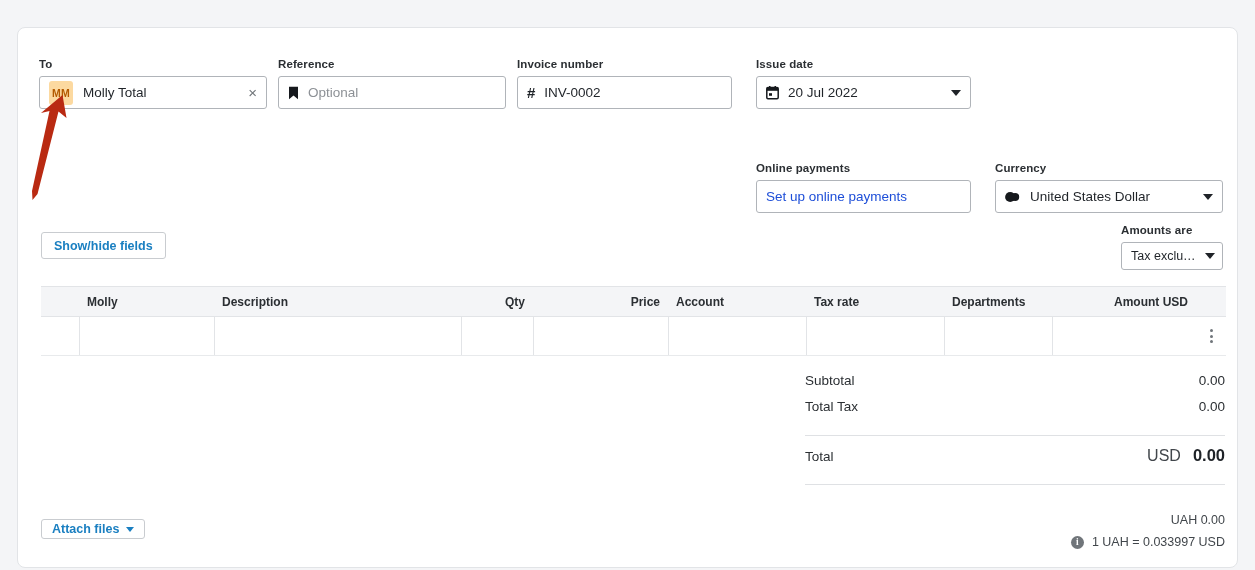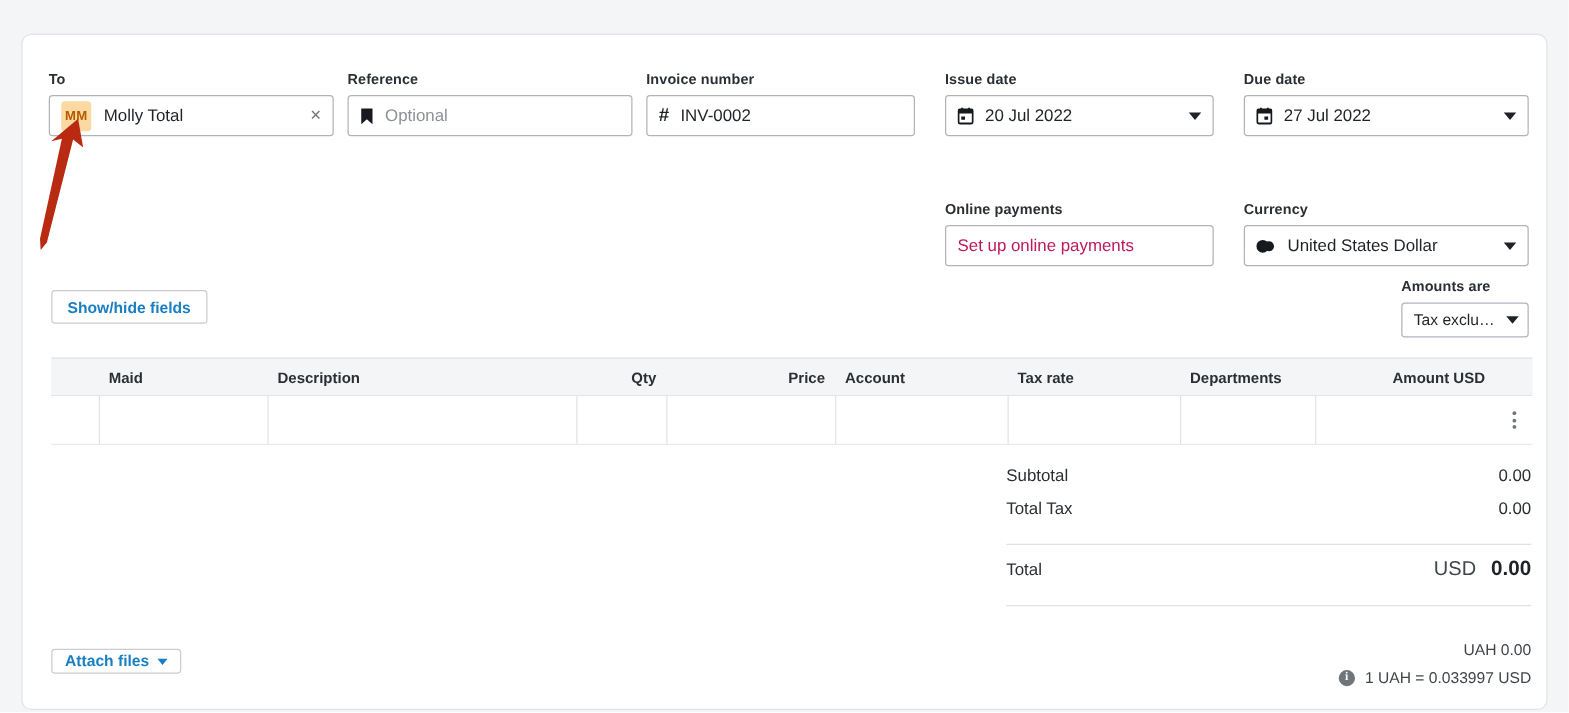--- a/index.html
+++ b/index.html
@@ -120,21 +120,21 @@
   .fld-to       { position: absolute; left: 21px;  top: 29px; width: 228px; }
   .fld-ref      { position: absolute; left: 260px; top: 29px; width: 228px; }
   .fld-invno    { position: absolute; left: 499px; top: 29px; width: 215px; }
   .fld-issue    { position: absolute; left: 738px; top: 29px; width: 215px; }
   .fld-due      { position: absolute; left: 977px; top: 29px; width: 228px; }
 
   .fld-online   { position: absolute; left: 738px; top: 133px; width: 215px; }
   .fld-currency { position: absolute; left: 977px; top: 133px; width: 228px; }
 
   .link-text {
-    color: #be185d;
+    color: #1d4ed8;
     font-size: 13.5px;
   }
 
   .amounts-are {
     position: absolute;
     left: 1103px;
     top: 195px;
     width: 102px;
     text-align: left;
   }
@@ -372,36 +372,20 @@
           <rect x="3" y="0" width="1.5" height="3" fill="#16191d"></rect>
           <rect x="8.5" y="0" width="1.5" height="3" fill="#16191d"></rect>
           <rect x="3" y="7.2" width="3" height="2.6" fill="#16191d"></rect>
         </svg>
       </span>
       <span class="field-value">20 Jul 2022</span>
       <span class="caret"></span>
     </div>
   </div>
 
-  <div class="fld-due">
-    <div class="field-label">Due date</div>
-    <div class="field-box">
-      <span class="leading-icon">
-        <svg width="13" height="14" viewBox="0 0 13 14" aria-hidden="true">
-          <rect x="0.8" y="1.6" width="11.4" height="11.2" rx="1.2" fill="none" stroke="#16191d" stroke-width="1.5"></rect>
-          <rect x="0.8" y="1.6" width="11.4" height="3.2" fill="#16191d"></rect>
-          <rect x="3" y="0" width="1.5" height="3" fill="#16191d"></rect>
-          <rect x="8.5" y="0" width="1.5" height="3" fill="#16191d"></rect>
-          <rect x="6.5" y="7.2" width="3" height="2.6" fill="#16191d"></rect>
-        </svg>
-      </span>
-      <span class="field-value">27 Jul 2022</span>
-      <span class="caret"></span>
-    </div>
-  </div>
 
   <div class="fld-online">
     <div class="field-label">Online payments</div>
     <div class="field-box">
       <span class="field-value link-text">Set up online payments</span>
     </div>
   </div>
 
   <div class="fld-currency">
     <div class="field-label">Currency</div>
@@ -425,21 +409,21 @@
     </div>
   </div>
 
   <div class="showhide-btn">
     <span>Show/hide fields</span>
   </div>
 
   <div class="items-table">
     <div class="items-head">
       <div class="th c-drag"></div>
-      <div class="th c-item ta-l">Maid</div>
+      <div class="th c-item ta-l">Molly</div>
       <div class="th c-desc ta-l">Description</div>
       <div class="th c-qty ta-r">Qty</div>
       <div class="th c-price ta-r">Price</div>
       <div class="th c-acct ta-l">Account</div>
       <div class="th c-tax ta-l">Tax rate</div>
       <div class="th c-dept ta-l">Departments</div>
       <div class="th c-amt ta-r">Amount USD</div>
       <div class="th c-menu"></div>
     </div>
 

